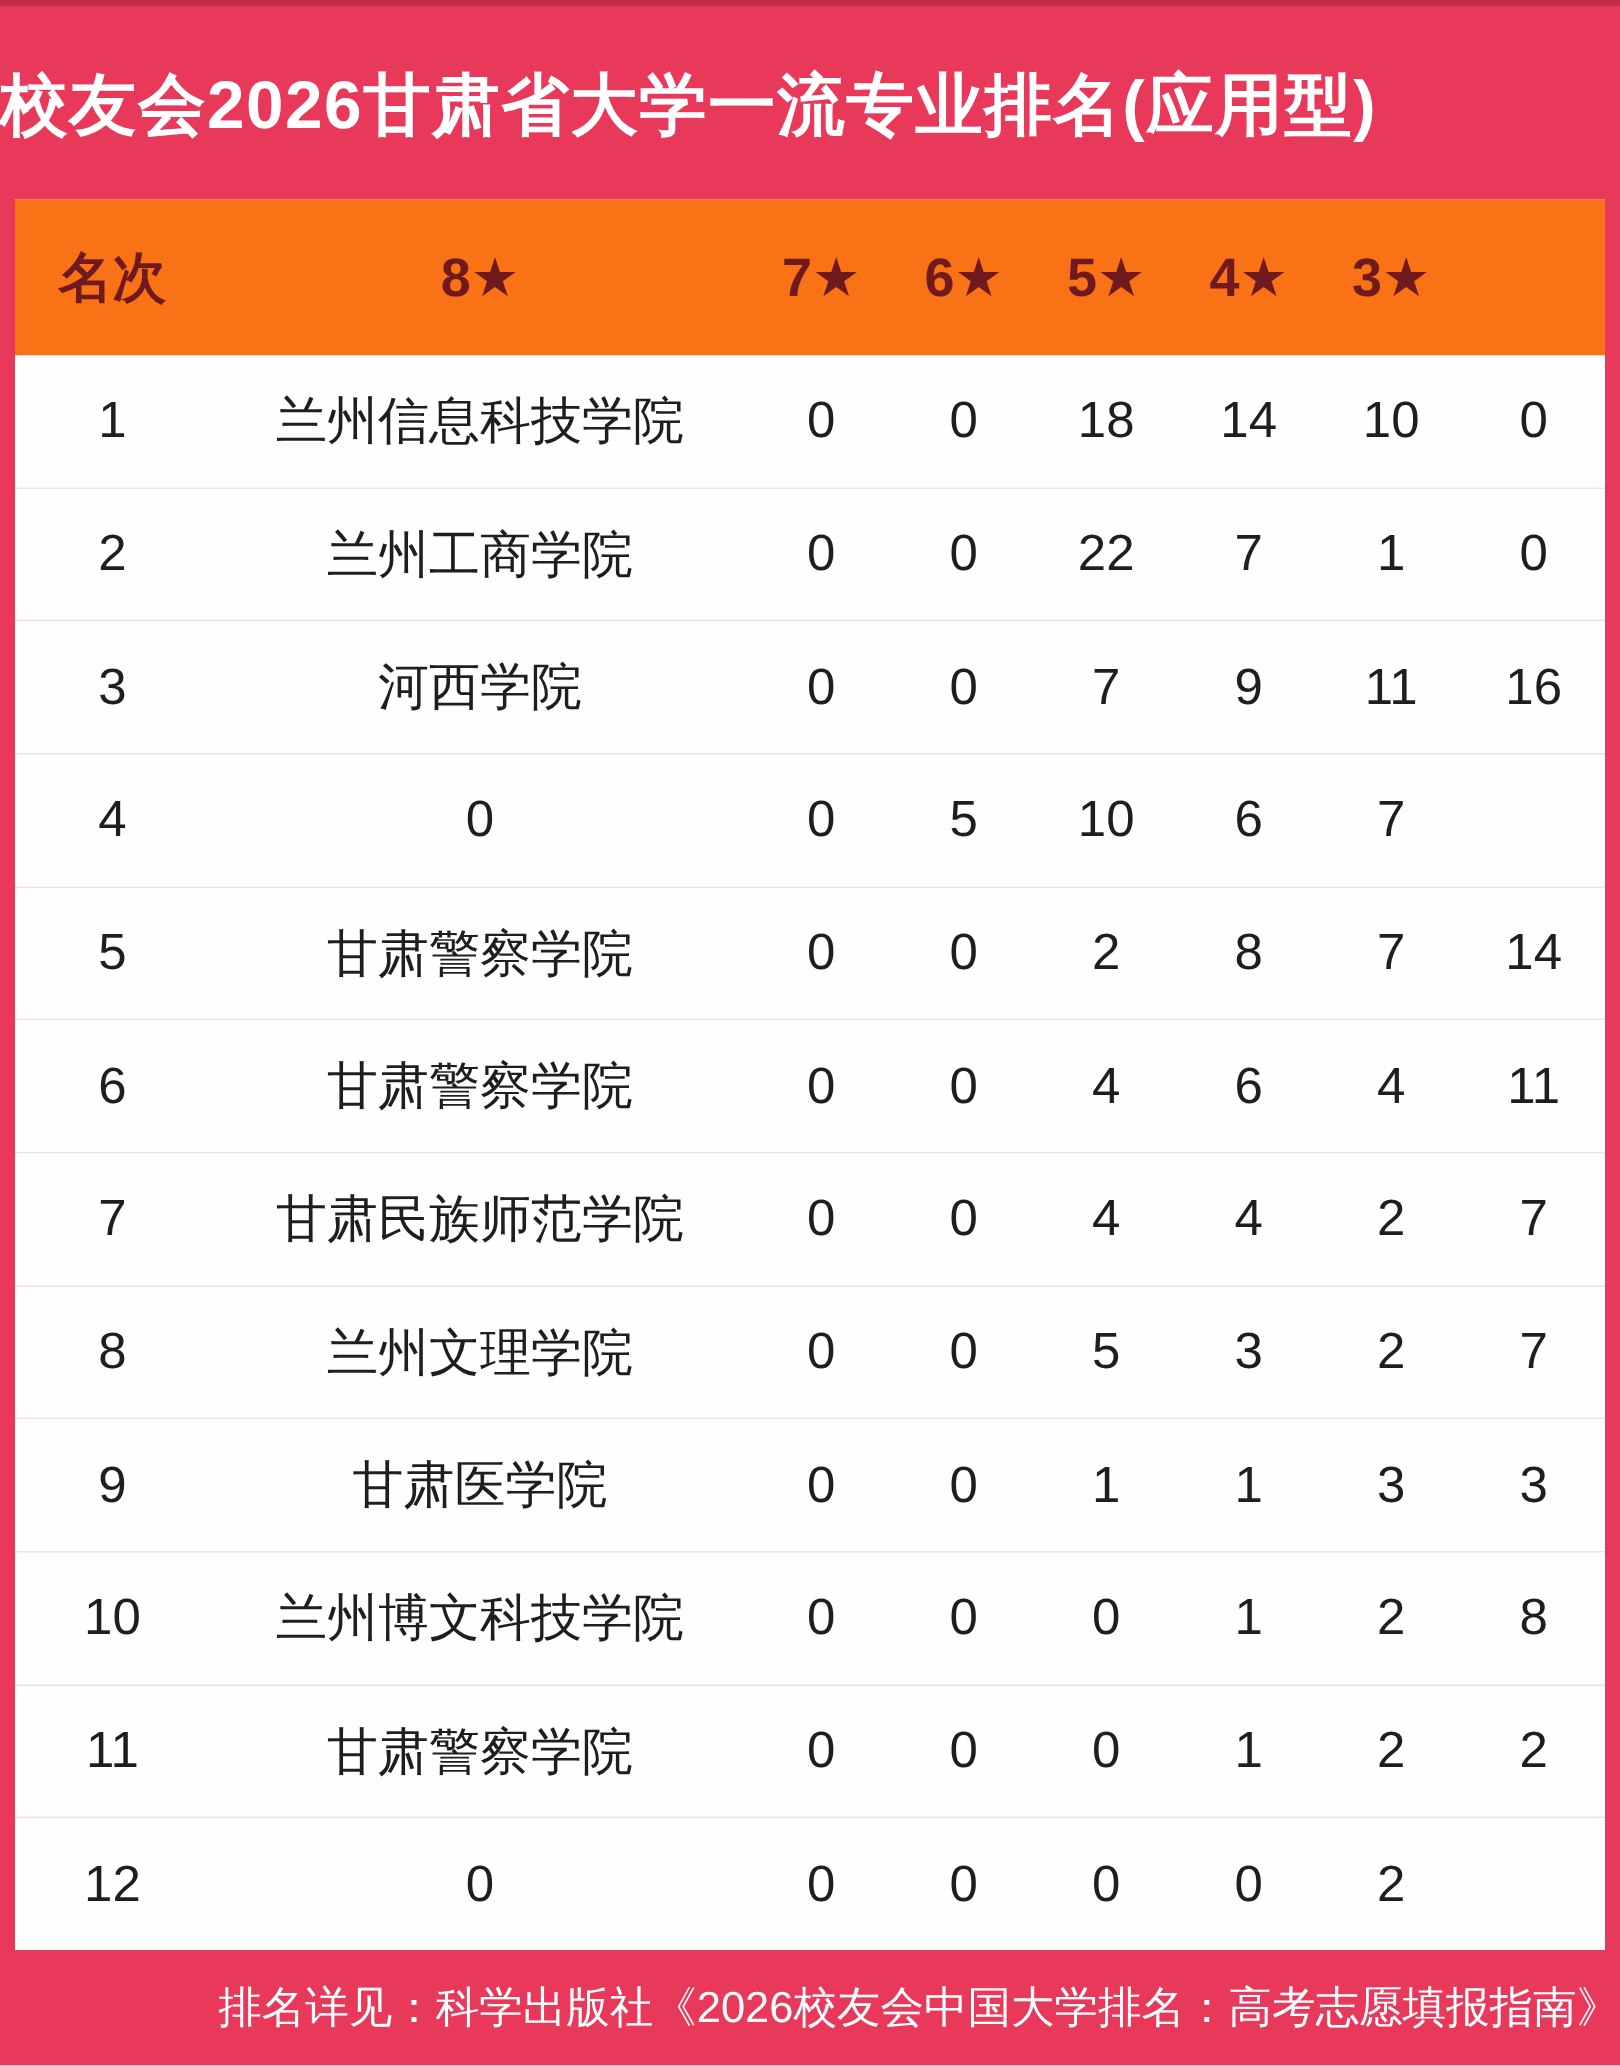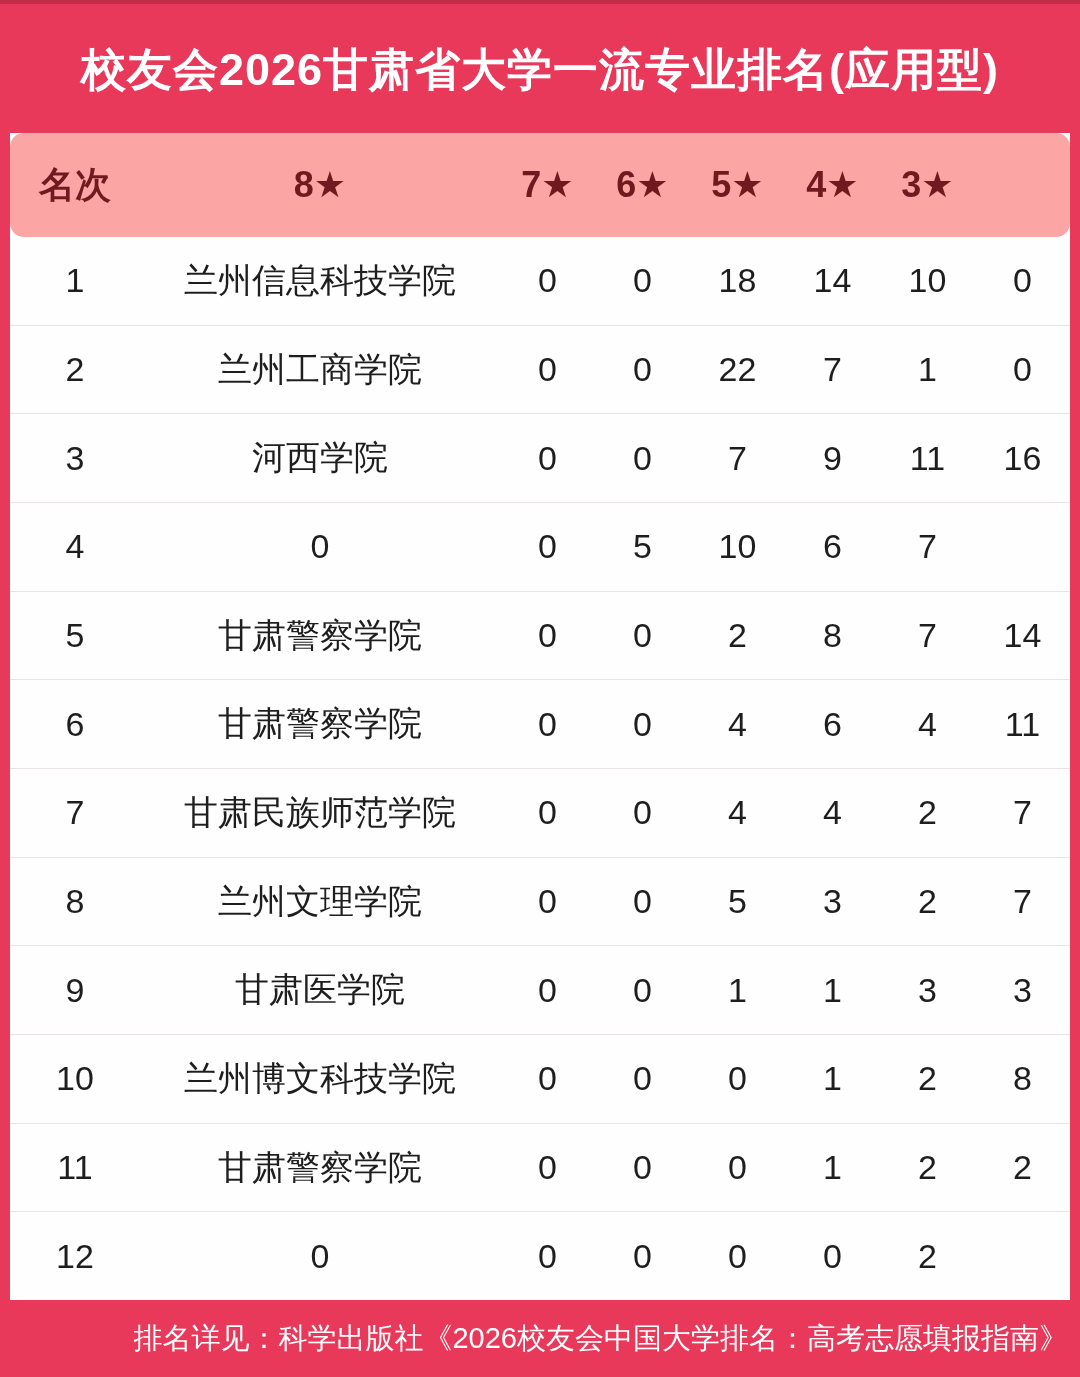--- a/index.html
+++ b/index.html
@@ -15,21 +15,21 @@
     flex-direction: column;
     overflow: hidden;
   }
 
   
   .banner {
     flex: none;
     height: 133px;
     display: flex;
     align-items: center;
-    justify-content: center;
+    justify-content: flex-start;
     background: #E8395B;
     box-shadow: inset 0 4px 0 rgba(120, 20, 40, 0.35);
   }
   .banner h1 {
     color: #ffffff;
     font-size: 45px;
     font-weight: 700;
     letter-spacing: 1px;
     padding-top: 6px;
     white-space: nowrap;
@@ -47,25 +47,24 @@
 
   .grid-row {
     display: grid;
     grid-template-columns: 130px 360px repeat(6, 95px);
     align-items: center;
   }
 
   .header-row {
     flex: none;
     height: 104px;
-    background: #fca5a5;
+    background: #f97316;
     color: #701A1F;
     font-weight: 700;
     font-size: 36px;
-    border-radius: 14px;
   }
   .header-row .cell { text-align: center; white-space: nowrap; }
 
   .table-body {
     flex: 1;
     background: #FEFEFE;
     display: flex;
     flex-direction: column;
   }
   .row {
@@ -78,21 +77,21 @@
   .row:first-child { border-top: none; }
   .row .cell { text-align: center; white-space: nowrap; }
 
   
   .footer {
     flex: 1;
     background: #E8395B;
     display: flex;
     align-items: center;
     justify-content: flex-end;
-    padding-right: 12px;
+    padding-right: 0;
   }
   .footer .note {
     color: #ffffff;
     font-size: 29px;
     font-weight: 500;
     white-space: nowrap;
   }
 </style>
 </head>
 <body>

